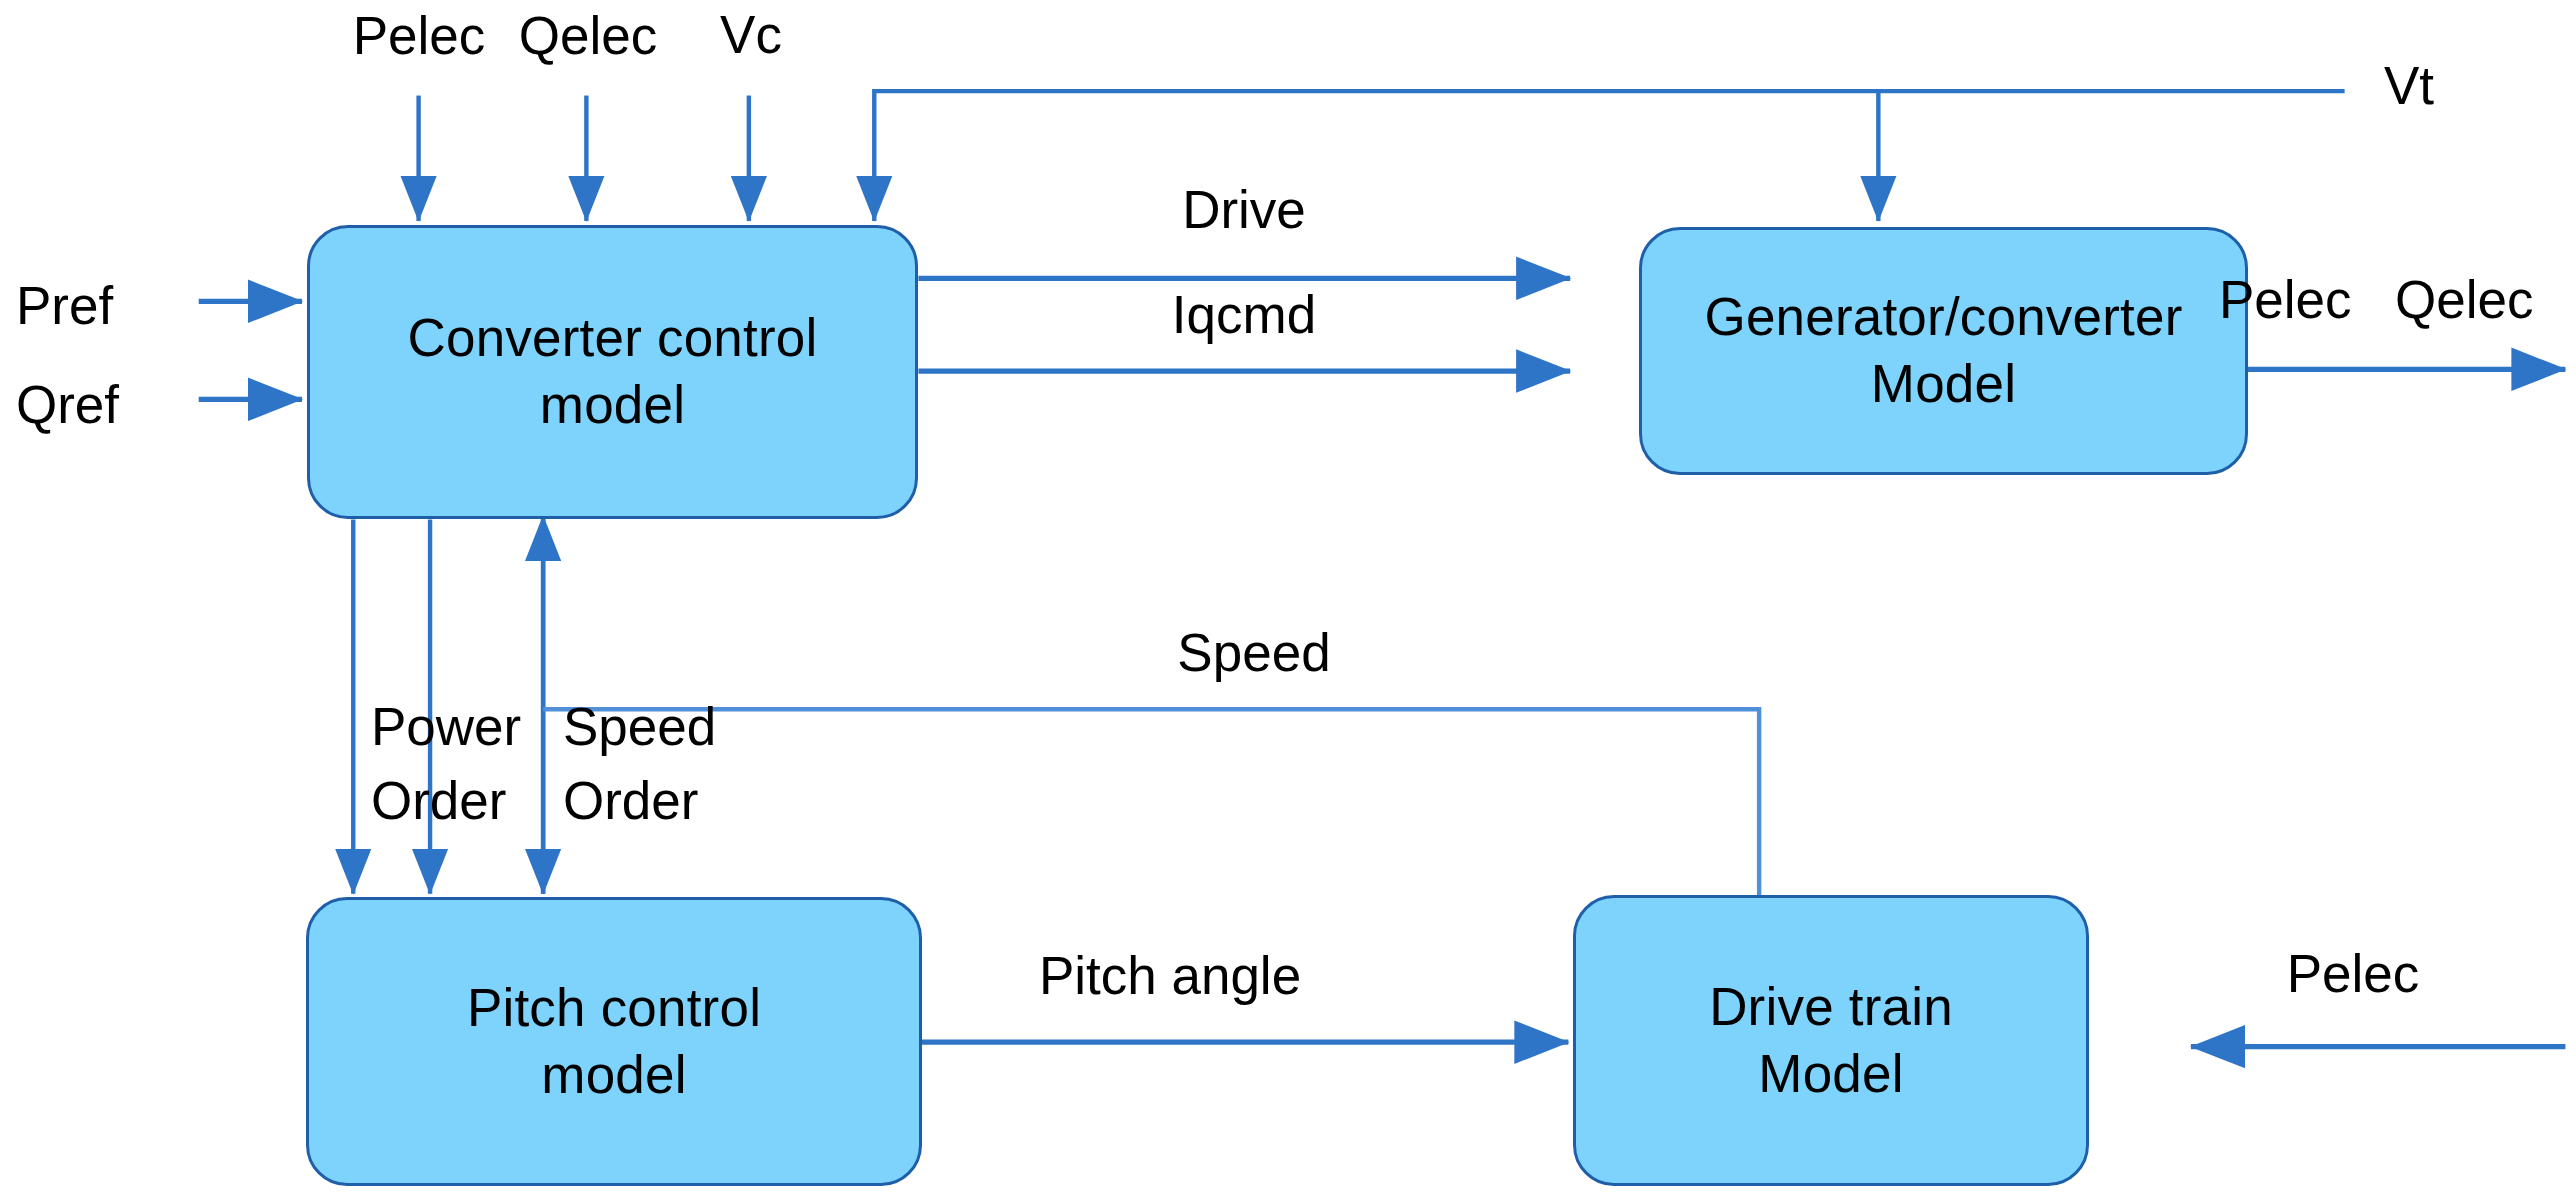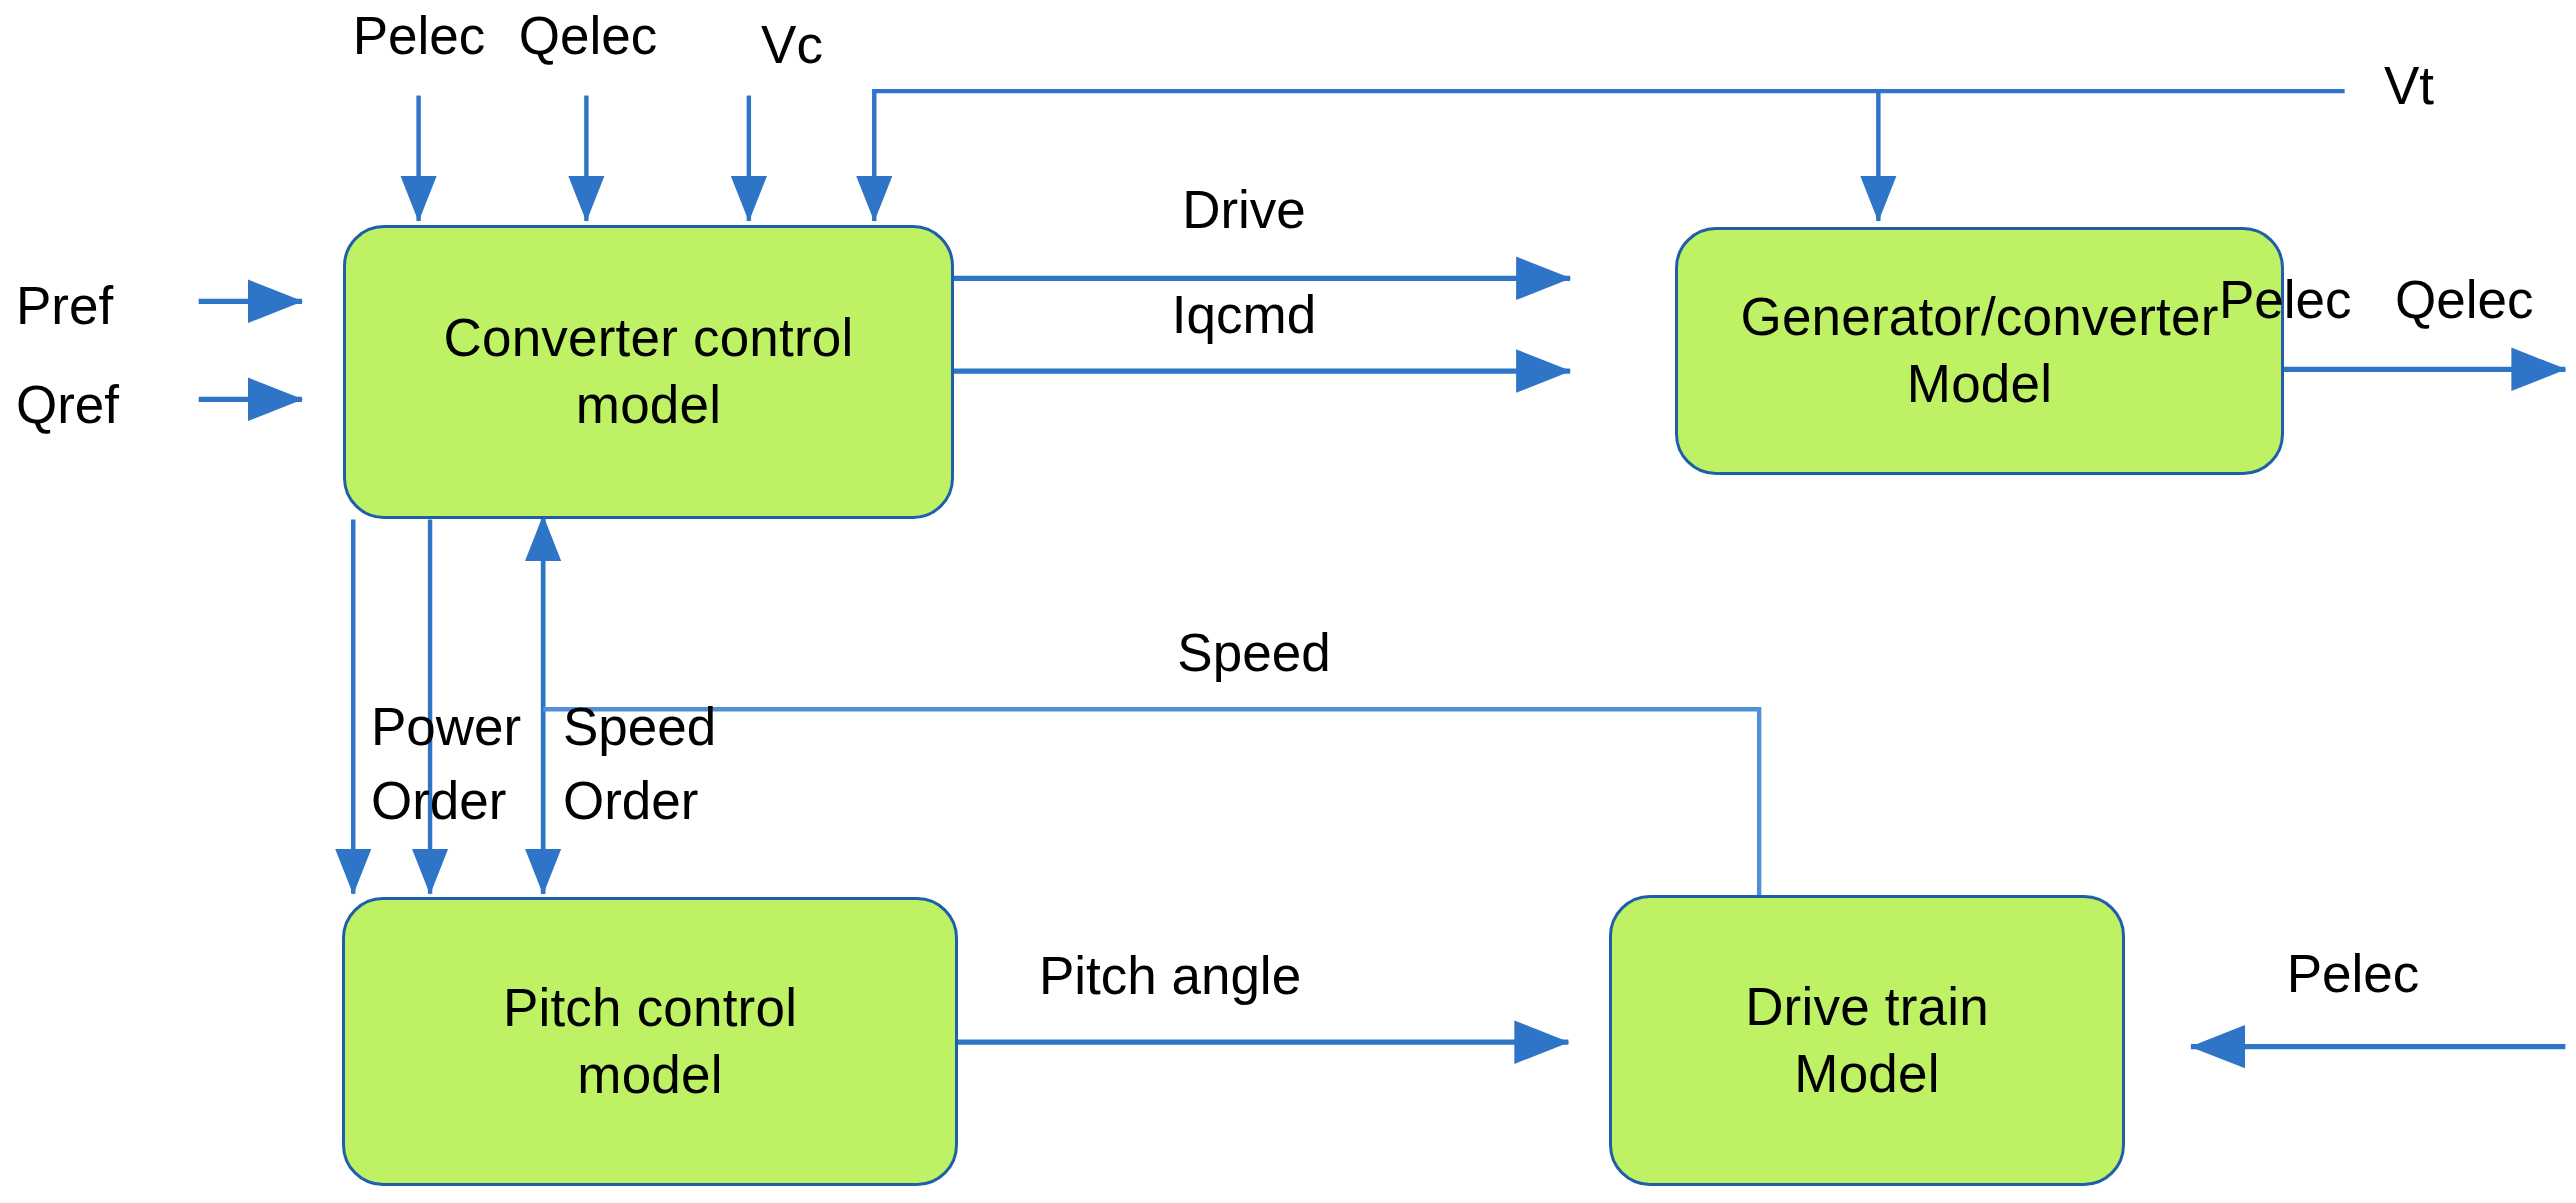--- a/index.html
+++ b/index.html
@@ -22,30 +22,29 @@
     left: 0;
     top: 0;
     width: 2576px;
     height: 1204px;
   }
   .blk {
     position: absolute;
     box-sizing: border-box;
     border: 3.5px solid #1F5FA9;
     border-radius: 41px;
-    background: #bef264;
+    background: #7dd3fc;
     display: flex;
     flex-direction: column;
     align-items: center;
     justify-content: center;
     color: #000000;
     font-size: 53px;
     line-height: 1.26;
     letter-spacing: 0.2px;
-    margin-left: 36px;
   }
   .blk span { display: block; text-align: center; white-space: nowrap; }
   .lbl {
     position: absolute;
     color: #000000;
     font-size: 53px;
     line-height: 1.18;
     white-space: nowrap;
   }
   .lbl.ctr { transform: translateX(-50%); text-align: center; }
@@ -137,21 +136,21 @@
     <span>model</span>
   </div>
 
   <div class="blk" style="left:1573px; top:895px; width:516px; height:291px;">
     <span>Drive train</span>
     <span>Model</span>
   </div>
 
   <div class="lbl ctr" style="left:419px; top:5.3px;">Pelec</div>
   <div class="lbl ctr" style="left:588px; top:5.3px;">Qelec</div>
-  <div class="lbl ctr" style="left:751px; top:14px;margin-left:41px;">Vc</div>
+  <div class="lbl ctr" style="left:751px; top:4px;">Vc</div>
 
   <div class="lbl" style="left:2384px; top:55px;">Vt</div>
 
   <div class="lbl" style="left:16px; top:275px;">Pref</div>
   <div class="lbl" style="left:16px; top:374px;text-align:center;">Qref</div>
 
   <div class="lbl ctr" style="left:1244px; top:179px;">Drive</div>
   <div class="lbl ctr" style="left:1244px; top:284px;">Iqcmd</div>
 
   <div class="lbl" style="left:2219px; top:269px;">Pelec</div>

